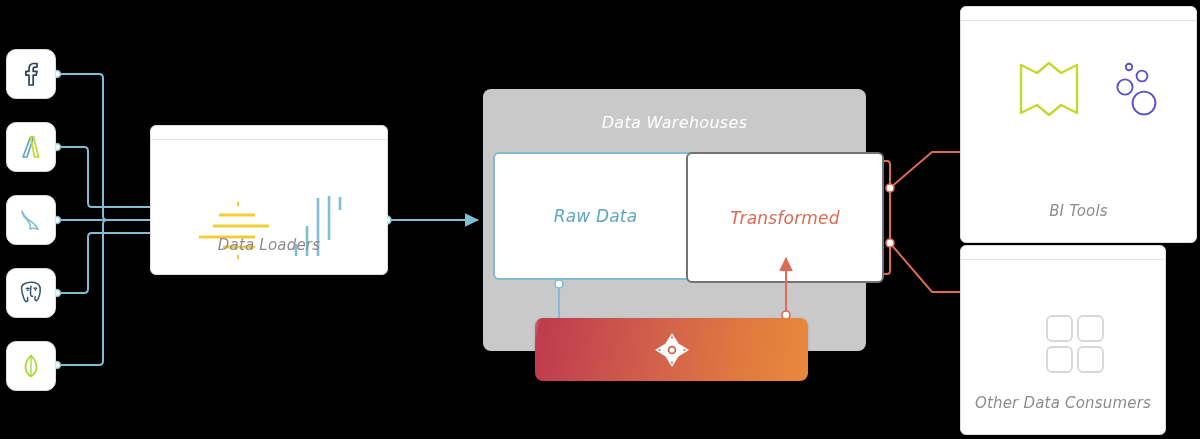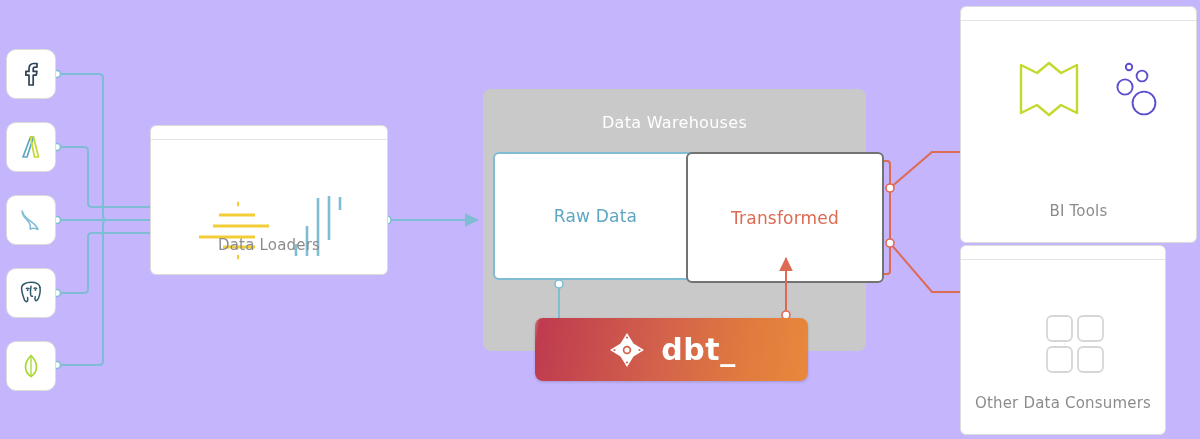--- a/index.html
+++ b/index.html
@@ -1,17 +1,17 @@
 <!DOCTYPE html>
 <html><head>
 <meta charset="utf-8">
 <style>
   html,body{margin:0;padding:0;background:#ffffff;}
   body{width:1200px;height:439px;font-family:"DejaVu Sans",sans-serif;}
-  #stage{position:relative;width:1200px;height:439px;overflow:hidden;background:#c4b5fd;}
+  #stage{position:relative;width:1200px;height:439px;overflow:hidden;background:#000000;font-style:italic;}
   .abs{position:absolute;}
 
   
   .srcTile{
     position:absolute;width:50px;height:50px;border:1px solid #dcdcdc;border-radius:10px;
     background:#fff;box-sizing:border-box;display:flex;align-items:center;justify-content:center;
   }
 
   
   .card{
@@ -188,21 +188,20 @@
 
   <div class="dbtBar" style="left:535px;top:318px;width:273px;height:63px;">
     <svg width="40" height="40" viewBox="0 0 40 40">
       <path d="M20,3 L26.5,13.5 L37,20 L26.5,26.5 L20,37 L13.5,26.5 L3,20 L13.5,13.5 Z" fill="#ffffff"></path>
       <circle cx="20" cy="20" r="3.4" fill="none" stroke="#d2614b" stroke-width="1.7"></circle>
       <circle cx="20" cy="7.5" r="1.1" fill="#d2614b"></circle>
       <circle cx="20" cy="32.5" r="1.1" fill="#d2614b"></circle>
       <circle cx="7.5" cy="20" r="1.1" fill="#d2614b"></circle>
       <circle cx="32.5" cy="20" r="1.1" fill="#d2614b"></circle>
     </svg>
-    <span class="dbtWord">dbt_</span>
   </div>
 
   <div class="card" style="left:960px;top:6px;width:237px;height:237px;">
     <div class="titlebar"></div>
     <div class="body">
 
       <svg class="abs" style="left:57px;top:38px;" width="62" height="60" viewBox="0 0 62 60">
         <path d="M3,6 L3,54 L19,46 L31,56 L43,46 L59,54 L59,6 L43,14 L31,4 L19,14 Z" fill="none" stroke="#c4d92e" stroke-width="2.4" stroke-linejoin="round"></path>
       </svg>
 

